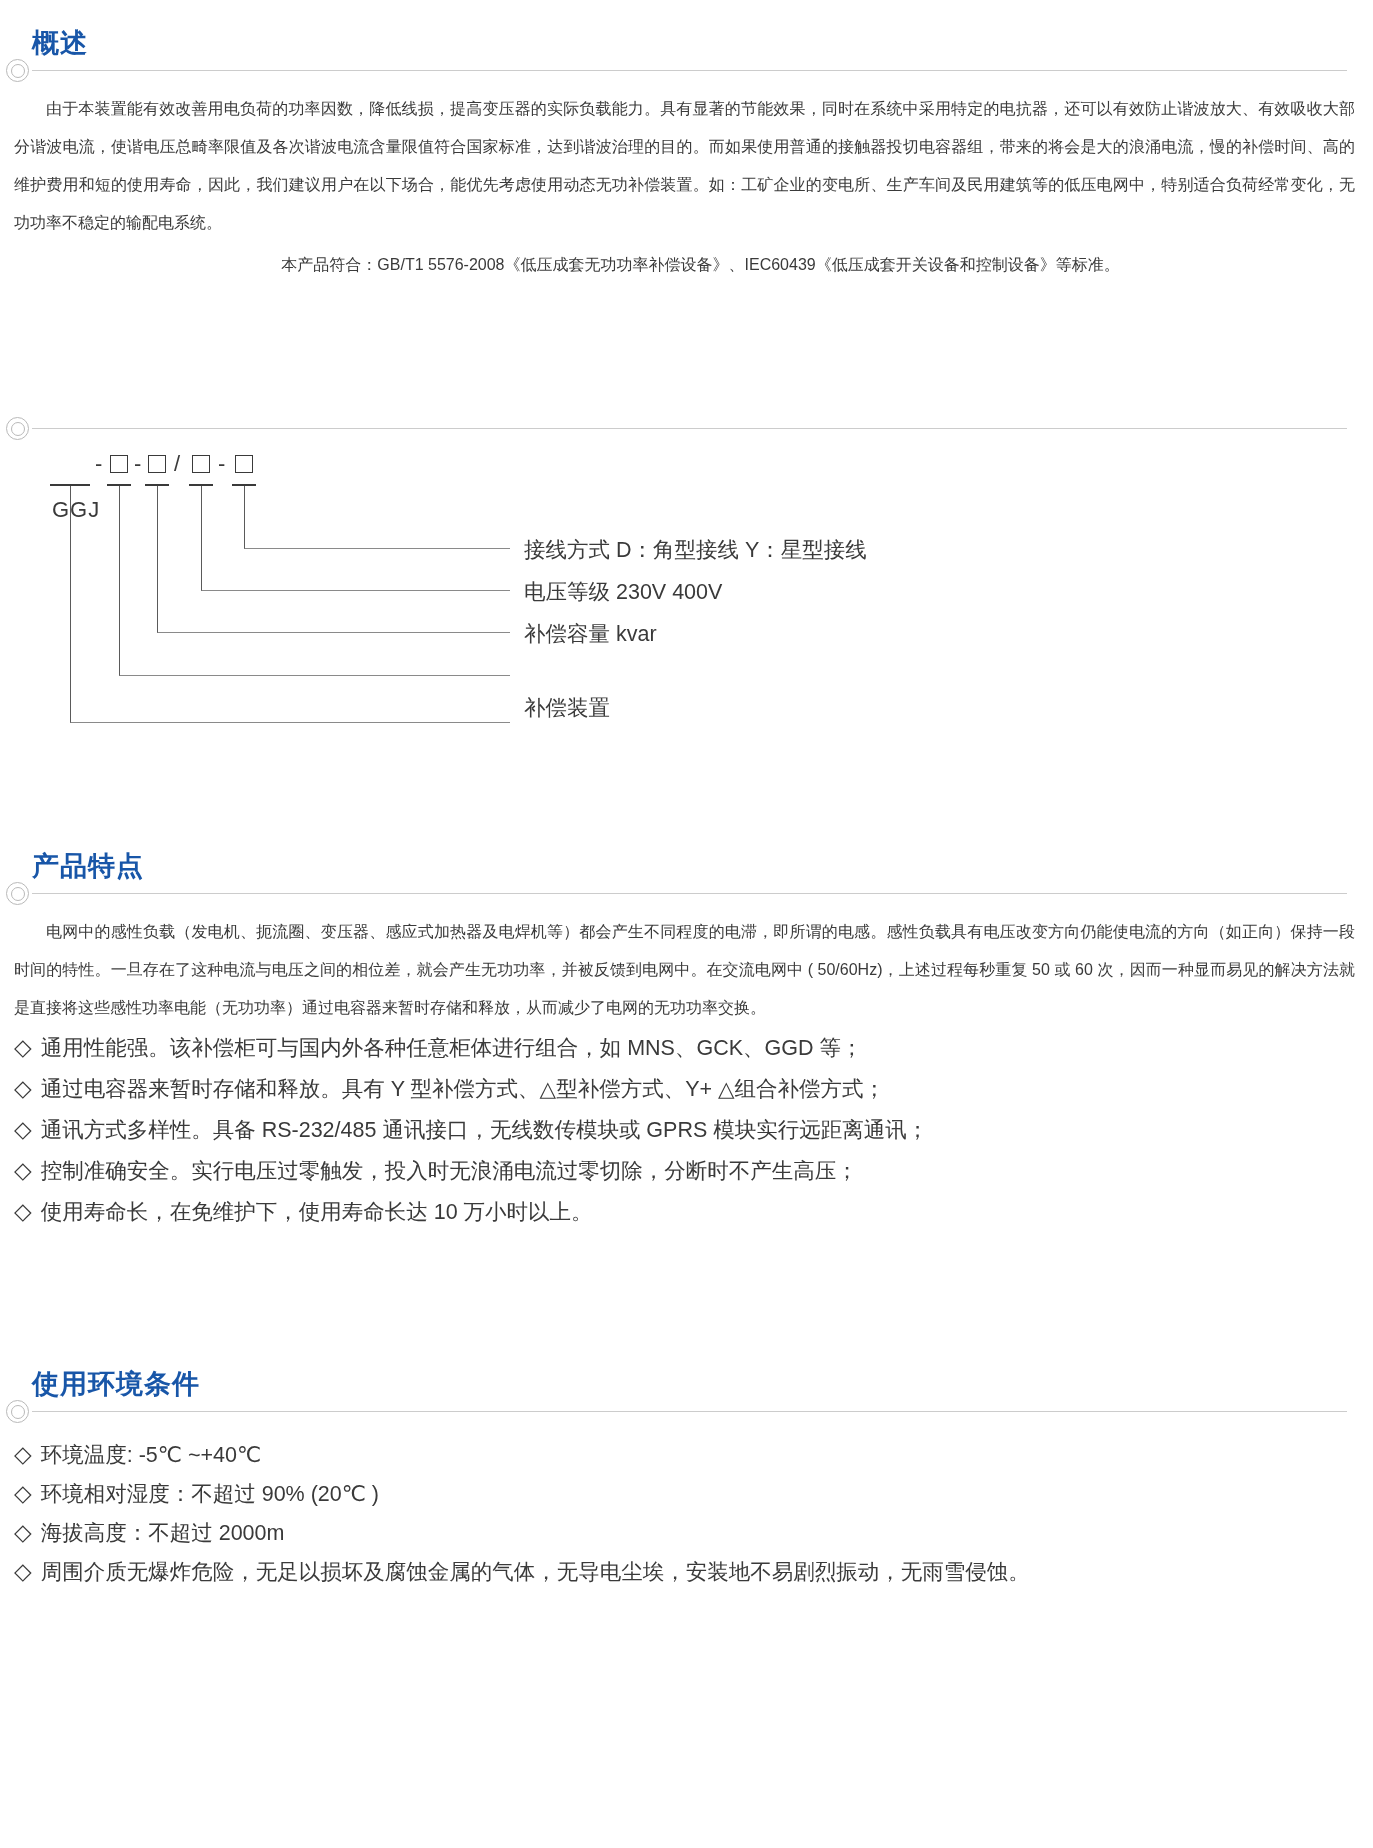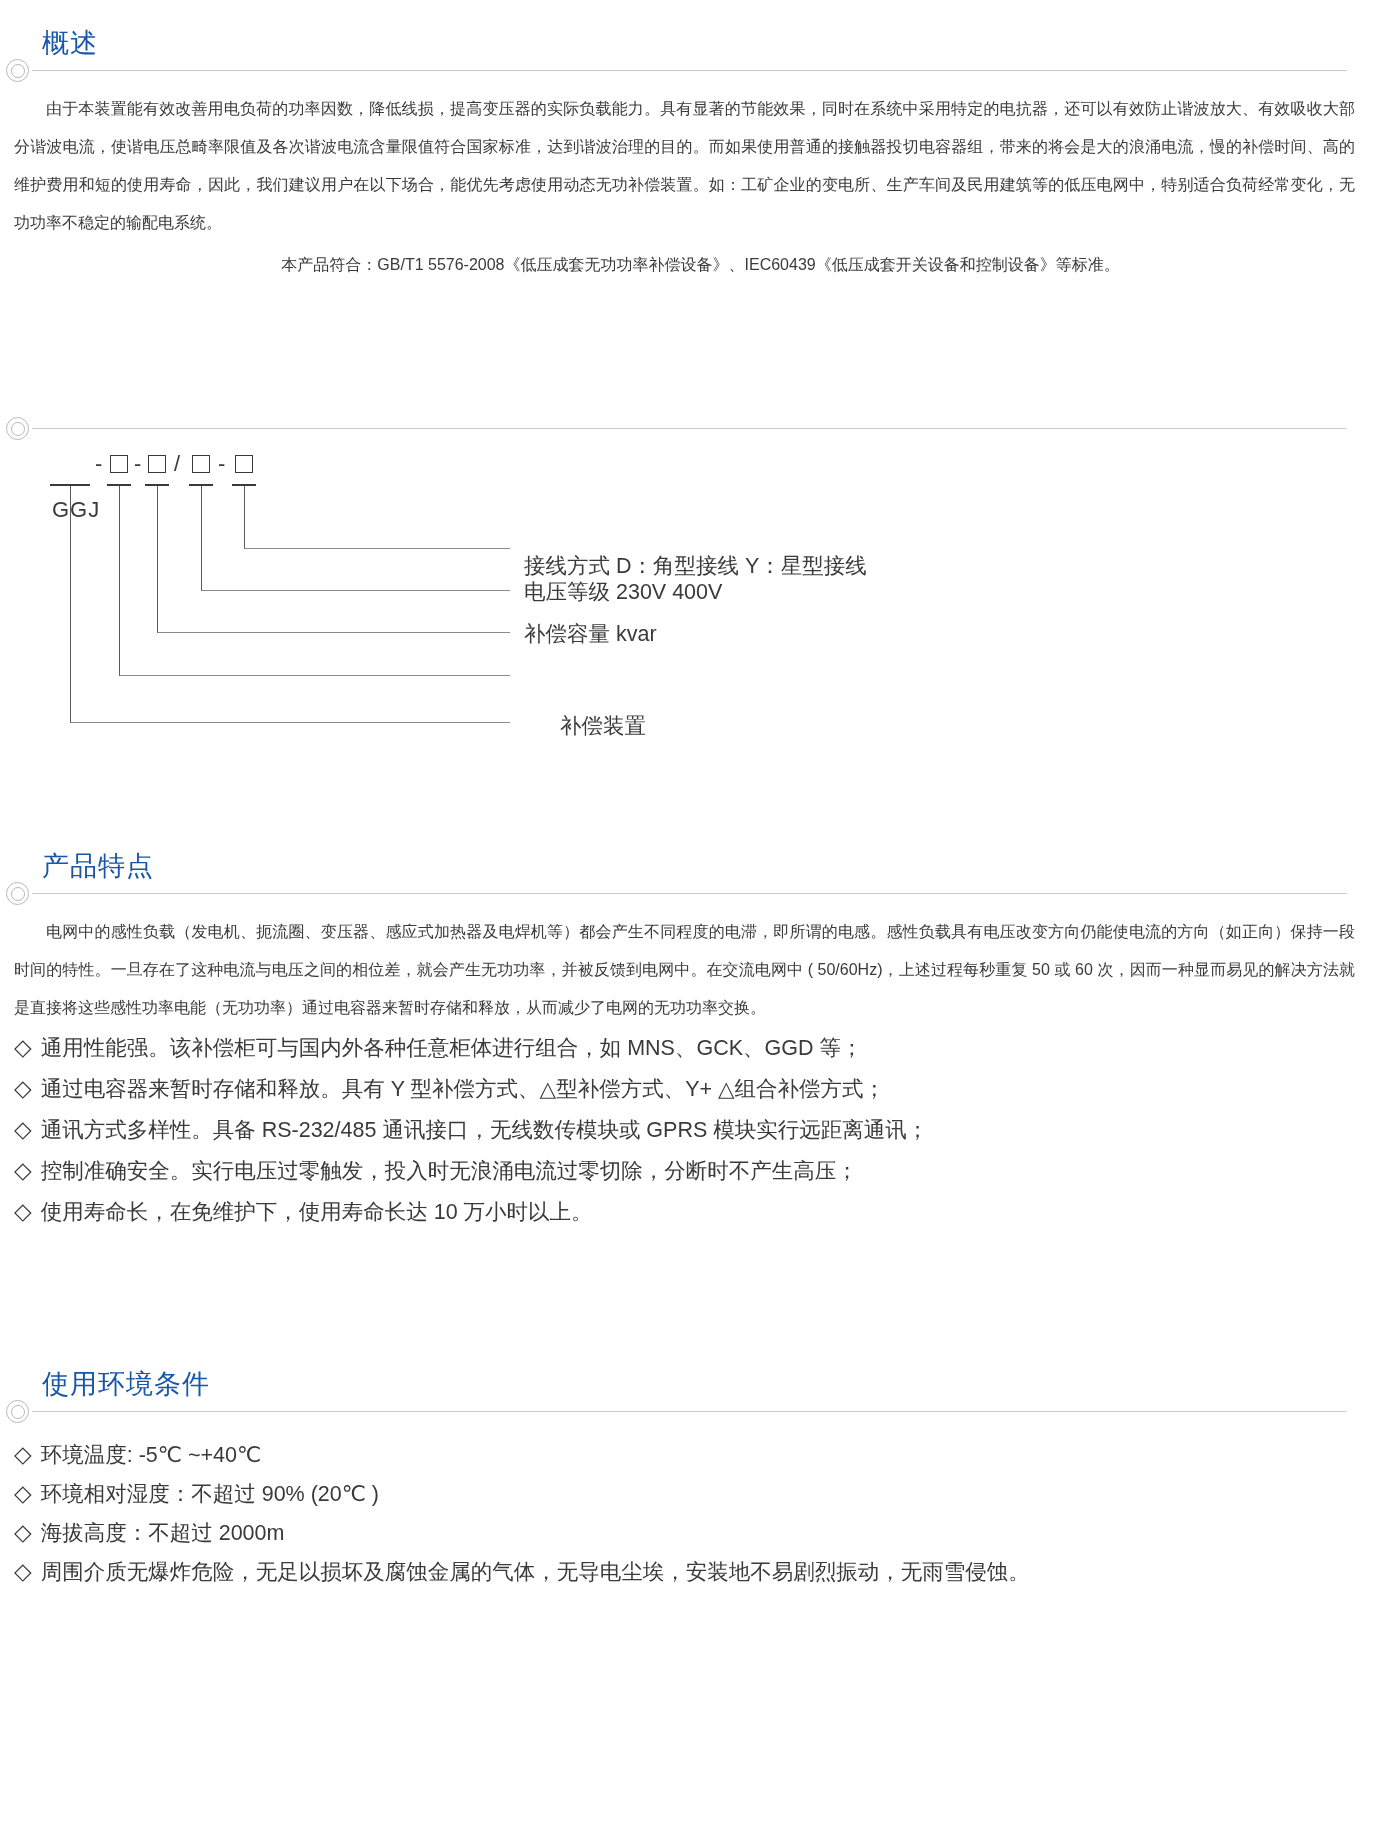--- a/index.html
+++ b/index.html
@@ -9,22 +9,22 @@
     width:1373px; height:1848px;
     background:#ffffff;
     overflow:hidden;
     font-family:"Liberation Sans","DejaVu Sans",sans-serif;
     color:#3a3a3a;
   }
   .section { position:absolute; left:0; width:100%; }
 
   
   .sec-title {
-    color:#1856a8; font-size:27px; font-weight:normal;
-    line-height:30px; margin-left:42px; letter-spacing:1px;
+    color:#1856a8; font-size:27px; font-weight:bold;
+    line-height:30px; margin-left:32px; letter-spacing:1px;
   }
   .rule-row { position:relative; height:28px; }
   .ring {
     position:absolute; left:6px; top:1px;
     width:23px; height:23px; border:1.5px solid #b9b9b9; border-radius:50%;
     background:#fff;
   }
   .ring::after {
     content:""; position:absolute; inset:3.5px;
     border:1.2px solid #b9b9b9; border-radius:50%;
@@ -113,24 +113,24 @@
       <span class="m-ul" style="left:145px;width:24px;"></span>
       <span class="m-ul" style="left:189px;width:24px;"></span>
       <span class="m-ul" style="left:232px;width:24px;"></span>
 
       <span class="m-conn" style="left:244px;width:266px;height:63px;"></span>
       <span class="m-conn" style="left:201px;width:309px;height:105px;"></span>
       <span class="m-conn" style="left:157px;width:353px;height:147px;"></span>
       <span class="m-conn" style="left:119px;width:391px;height:190px;"></span>
       <span class="m-conn" style="left:70px;width:440px;height:237px;"></span>
 
-      <span class="m-label" style="top:100px;">接线方式  D：角型接线  Y：星型接线</span>
+      <span class="m-label" style="top:84px;">接线方式  D：角型接线  Y：星型接线</span>
       <span class="m-label" style="top:126px;">电压等级  230V 400V</span>
       <span class="m-label" style="top:168px;">补偿容量  kvar</span>
-      <span class="m-label" style="top:260px;margin-left:36px;">补偿装置</span>
+      <span class="m-label" style="top:242px;">补偿装置</span>
     </div>
   </div>
 
   <div class="section" id="sec-features">
     <div class="sec-title">产品特点</div>
     <div class="rule-row">
       <span class="ring"></span>
       <span class="rule-line"></span>
     </div>
     <p class="para">电网中的感性负载（发电机、扼流圈、变压器、感应式加热器及电焊机等）都会产生不同程度的电滞，即所谓的电感。感性负载具有电压改变方向仍能使电流的方向（如正向）保持一段时间的特性。一旦存在了这种电流与电压之间的相位差，就会产生无功功率，并被反馈到电网中。在交流电网中 ( 50/60Hz)，上述过程每秒重复 50 或 60 次，因而一种显而易见的解决方法就是直接将这些感性功率电能（无功功率）通过电容器来暂时存储和释放，从而减少了电网的无功功率交换。</p>

